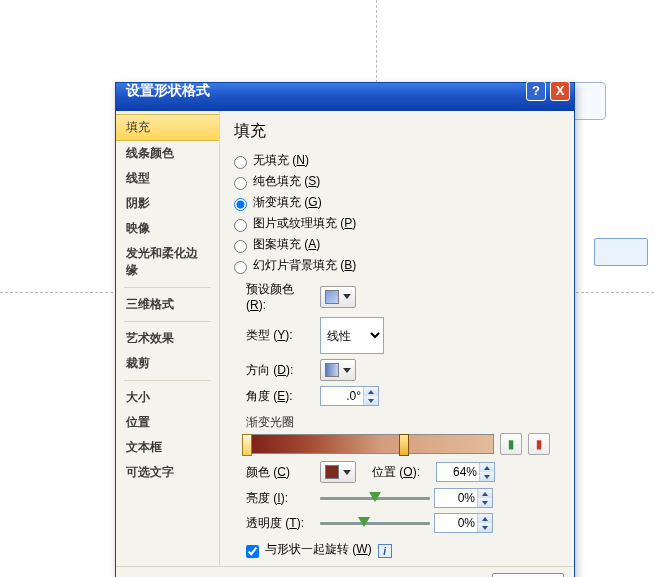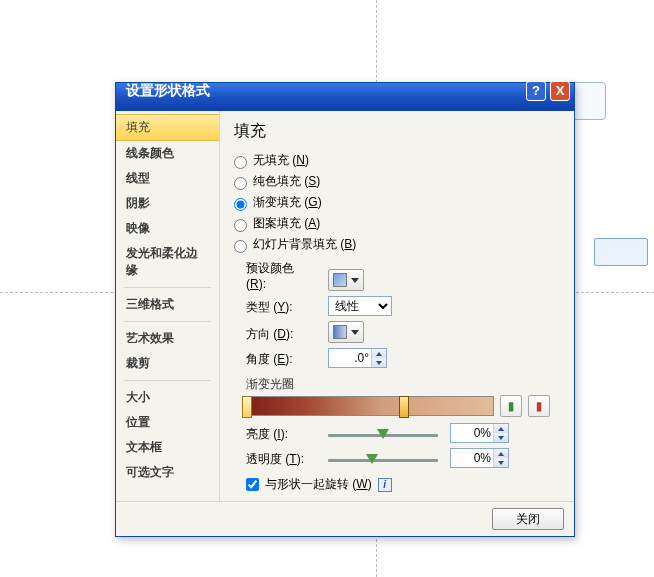--- a/index.html
+++ b/index.html
@@ -116,22 +116,22 @@
   .radios label {
     display: flex;
     align-items: flex-end;
     gap: 6px;
     padding: 2px 0;
     font-size: 12px;
   }
   .radios input { margin: 0; }
   .row {
     display: flex;
-    align-items: flex-end;
-    gap: 12px;
+    align-items: center;
+    gap: 4px;
     margin: 5px 0;
     font-size: 12px;
   }
   .row .lbl { width: 82px; text-align: left; padding-left: 12px;}
   .row .lbl2 { width: 60px; text-align: left; }
   .colorbtn, .dirbtn {
     display: inline-flex; align-items: center;
     border: 1px solid #9f9f9f;
     background: linear-gradient(#fefefe,#e6e6e6);
     height: 22px; padding: 0 4px;
@@ -144,21 +144,21 @@
     border: 1px solid #7a7a7a;
   }
   .swatch.dark { background:#7b2a22; }
   .caret {
     width: 0; height: 0;
     border-left: 4px solid transparent;
     border-right: 4px solid transparent;
     border-top: 5px solid #333;
   }
   select, input.spin {
-    height: 20px;
+    height: 37px;
     border: 1px solid #8fa9c9;
     background: #fff;
     font-size: 12px;
     padding: 0 2px;
   }
   select { width: 64px; }
   .spinwrap {
     display: inline-flex; align-items: center;
     border: 1px solid #8fa9c9; background:#fff; height: 20px;
   }
@@ -231,21 +231,21 @@
   }
   .btn {
     min-width: 72px; height: 22px;
     border: 1px solid #8a8a8a;
     background: linear-gradient(#fdfdfd,#e8e8e8);
     border-radius: 2px;
     font-size: 12px;
     padding: 0 14px;
   }
   .hotkey { text-decoration: underline; }
-  .cbrow { display:flex;align-items:center;gap:6px;margin:8px 0 0 12px;}
+  .cbrow { display:flex;align-items:flex-end;gap:6px;margin:8px 0 0 12px;}
   .infobox {
     width:14px;height:14px;border:1px solid #5a7fc0;background:#e6effb;
     display:inline-flex;align-items:center;justify-content:center;
     font-size:10px;color:#2a4f8f;font-style:italic;font-weight:bold;
   }
 </style>
 </head>
 <body>
 
 <div class="bg-lines"></div>
@@ -288,20 +288,24 @@
           <label>
             <input type="radio" name="fill" style="">
             <span>纯色填充 (<span class="hotkey">S</span>)</span>
           </label>
           <label>
             <input type="radio" name="fill" checked="" style="">
             <span>渐变填充 (<span class="hotkey">G</span>)</span>
           </label>
           <label>
             <input type="radio" name="fill" style="">
+            <span>图片或纹理填充 (<span class="hotkey">P</span>)</span>
+          </label>
+          <label>
+            <input type="radio" name="fill" style="">
             <span>图案填充 (<span class="hotkey">A</span>)</span>
           </label>
           <label>
             <input type="radio" name="fill" style="">
             <span>幻灯片背景填充 (<span class="hotkey">B</span>)</span>
           </label>
         </div>
 
       <div class="row">
         <span class="lbl"><span>预设颜色</span> (<span class="hotkey">R</span>):</span>
@@ -339,20 +343,40 @@
       <div class="section-title">渐变光圈</div>
       <div class="gradbar-row">
         <div class="gradbar" id="gradbar">
             <div class="stop" style="left: 0%;"></div>
             <div class="stop sel" style="left: 64%;"></div>
           </div>
         <span class="iconbtn" style="color:#2f8f3a">▮</span>
         <span class="iconbtn" style="color:#c03a2a">▮</span>
       </div>
 
+      <div class="row">
+        <span class="lbl"><span>颜色</span> (<span class="hotkey">C</span>)</span>
+        <span class="colorbtn">
+            <span class="swatch dark"></span>
+            <span class="caret"></span>
+          </span>
+        <span style="width:8px"></span>
+        <span class="lbl2"><span>位置</span> (<span class="hotkey">O</span>):</span>
+        <span class="spinwrap">
+          <input value="64%" style="">
+          <span class="spinbtns">
+              <div>
+                <span class="tri-u"></span>
+              </div>
+              <div>
+                <span class="tri-d"></span>
+              </div>
+            </span>
+        </span>
+      </div>
 
       <div class="row">
         <span class="lbl"><span>亮度</span> (<span class="hotkey">I</span>):</span>
         <span class="slider">
             <span class="track"></span>
             <span class="thumb" id="bthumb" style="left: 50%;"></span>
           </span>
         <span class="spinwrap">
           <input value="0%" style="">
           <span class="spinbtns">

